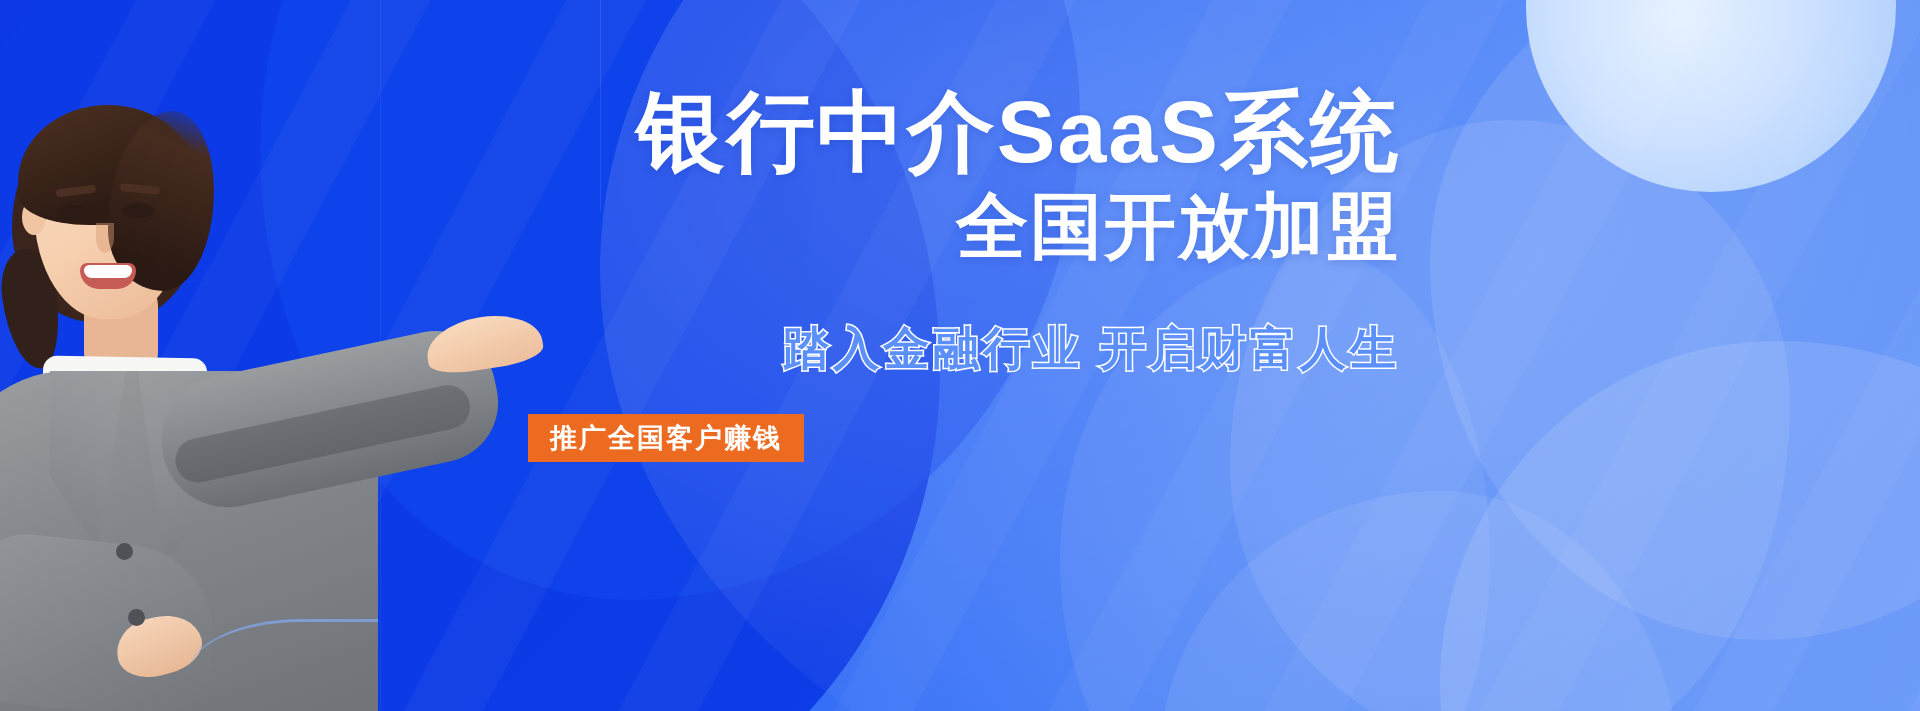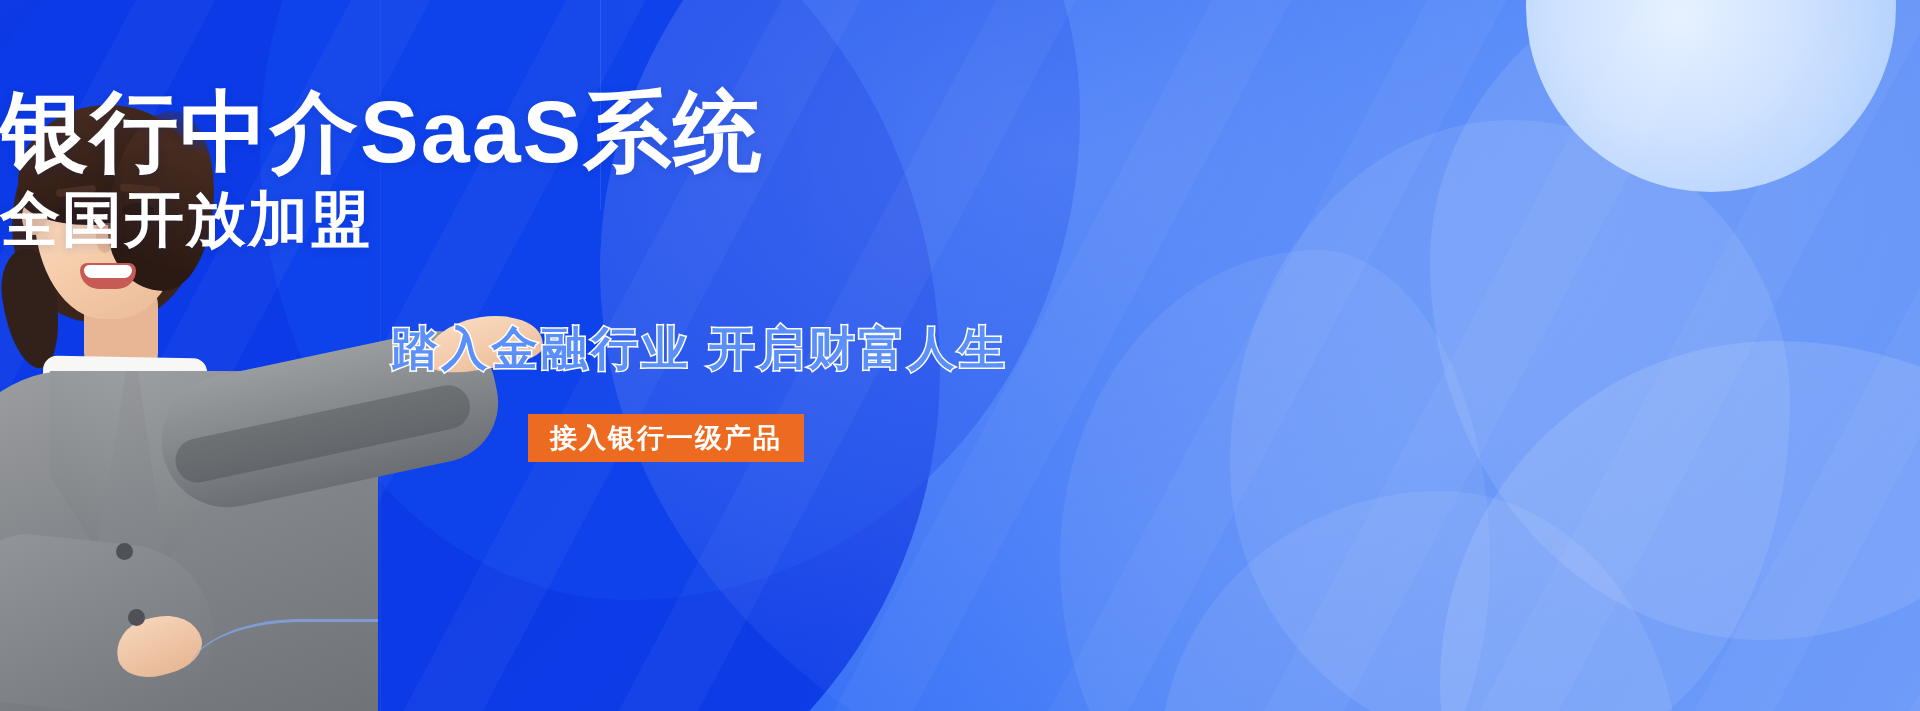--- a/index.html
+++ b/index.html
@@ -260,35 +260,35 @@
 
   
   .content{
     position:absolute; left:0; top:0;
     width:1920px; height:711px;
   }
 
   .headline{
     position:absolute;
     left:0; width:1400px;
-    text-align:left;
+    text-align:right;
     color:#ffffff;
     font-weight:700;
     letter-spacing:2px;
     line-height:1;
     text-shadow:0 2px 10px rgba(10,40,150,.18);
     white-space:nowrap;
   }
   .headline.l1{ top:88px;  font-size:88px; }
-  .headline.l2{ top:190px; font-size:60px; }
+  .headline.l2{ top:190px; font-size:72px; }
 
   .subtitle{
     position:absolute;
     left:0; width:1400px; top:318px;
-    text-align:center;
+    text-align:right;
     font-size:46px;
     font-weight:700;
     letter-spacing:4px;
     color:#5b8ff9;
     -webkit-text-stroke:3px #ffffff;
     paint-order:stroke fill;
     white-space:nowrap;
   }
 
   .tag-rows{
@@ -370,18 +370,18 @@
   <div class="content">
 
     <div class="headline l1">银行中介SaaS系统</div>
 
     <div class="headline l2">全国开放加盟</div>
 
     <div class="subtitle">踏入金融行业  开启财富人生</div>
 
     <div class="tag-rows">
       <div class="tag-row">
-        <div class="tag">接入银行一级产品</div>
+        <div class="tag">推广全国客户赚钱</div>
       </div>
     </div>
 
   </div>
 </div>
 
 </body></html>

